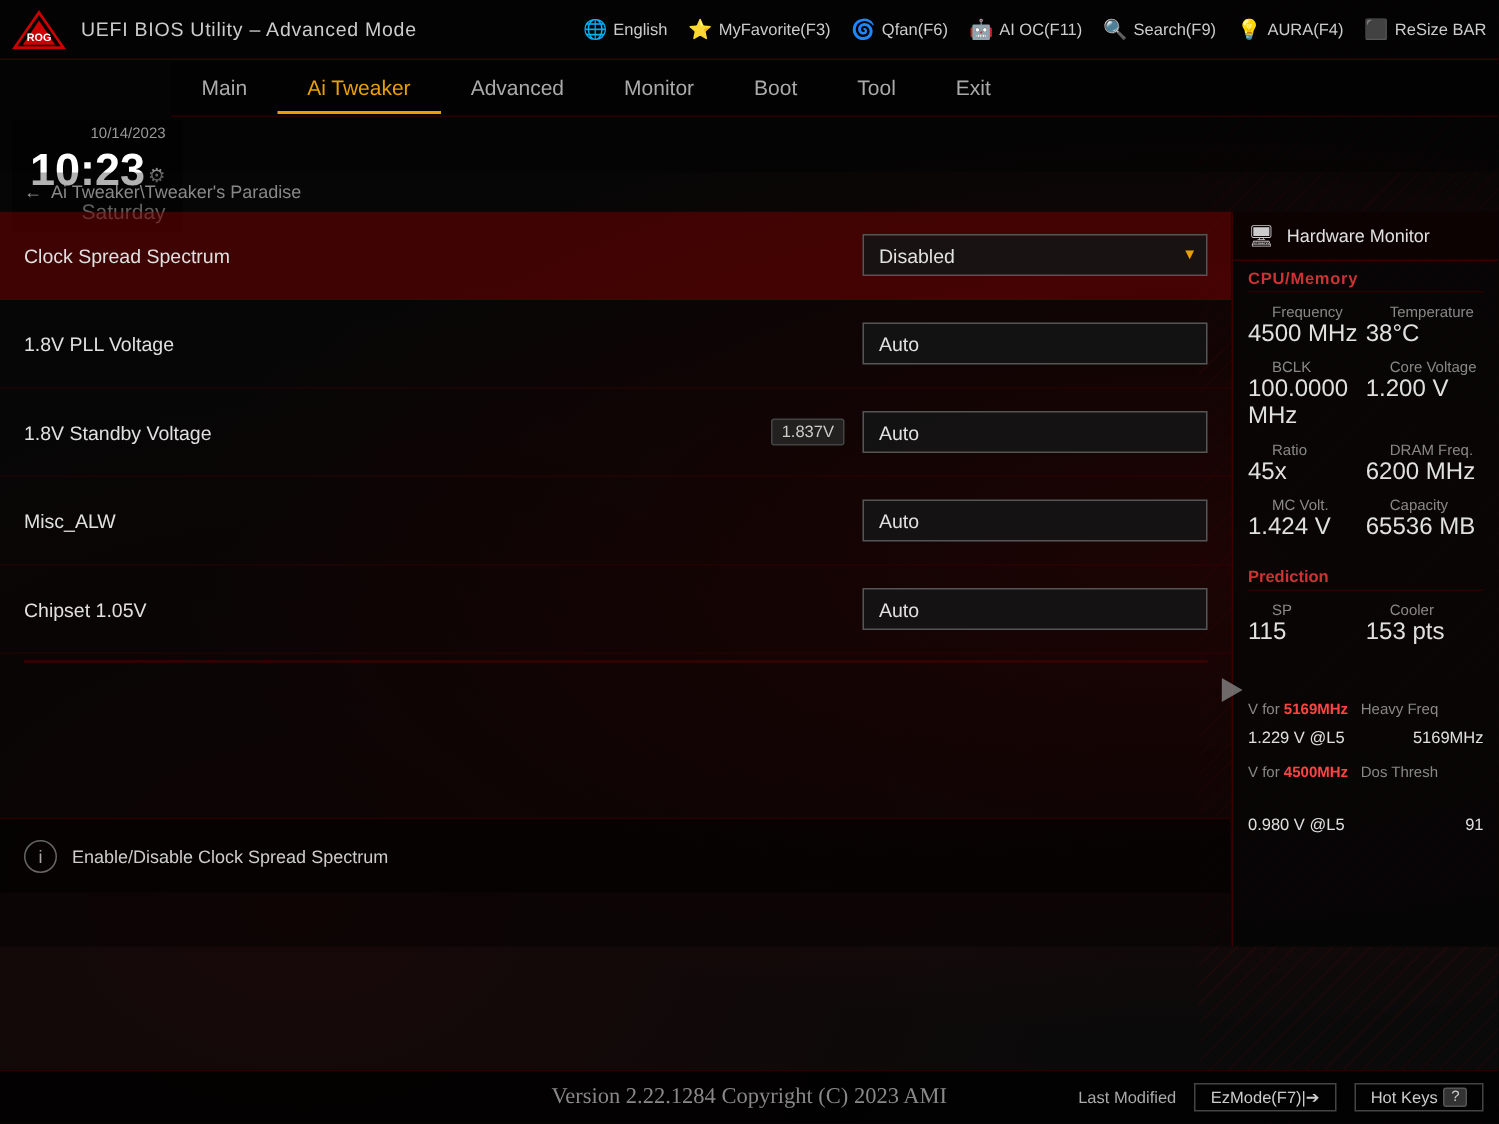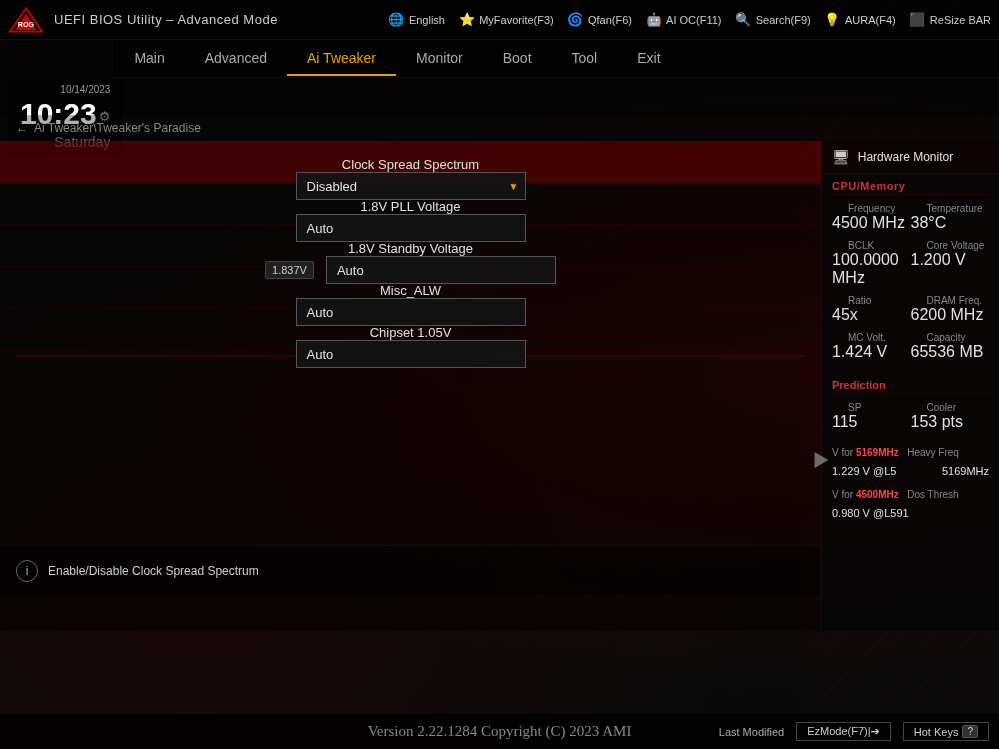--- a/index.html
+++ b/index.html
@@ -157,24 +157,23 @@
       overflow: hidden;
     }
 
     .settings-table {
       width: 100%;
     }
 
     .settings-row {
       display: flex;
       align-items: center;
-      height: 42px;
+      height: 59px;
       border-bottom: 1px solid rgba(80,0,0,0.3);
       padding: 16px 16px;
-      flex-direction: column;
     }
 
     .settings-row.active-row {
       background: rgba(150,0,0,0.4);
     }
 
     .settings-label {
       flex: 1;
       font-size: 13px;
       color: #e0e0e0;
@@ -444,22 +443,22 @@
       <span style="font-size:30px; font-weight:bold; color:#fff; line-height:1;">10:23</span>
       <span style="font-size:13px; color:#888; margin-bottom:-4px;">⚙</span>
     </div>
     <div>
       <span style="font-size:14px; color:#888;">Saturday</span>
     </div>
   </div>
 
   <div class="nav" style="flex:1; padding-left:0;">
     <div class="nav-item">Main</div>
+    <div class="nav-item active">Ai Tweaker</div>
     <div class="nav-item">Advanced</div>
-    <div class="nav-item active">Ai Tweaker</div>
     <div class="nav-item">Monitor</div>
     <div class="nav-item">Boot</div>
     <div class="nav-item">Tool</div>
     <div class="nav-item">Exit</div>
   </div>
 </div>
 
 <div class="breadcrumb">
   <span style="cursor:pointer; color:#999;">←</span>
   <span>Ai Tweaker\Tweaker's Paradise</span>
@@ -579,33 +578,33 @@
       <div class="hw-grid">
         <div class="hw-cell">
           <span class="hw-cell-label">SP</span>
           <span class="hw-cell-value">115</span>
         </div>
         <div class="hw-cell">
           <span class="hw-cell-label">Cooler</span>
           <span class="hw-cell-value">153 pts</span>
         </div>
       </div>
-      <div style="padding: 3px 10px;">
+      <div style="padding: 3px 10px; margin-top: 21px;">
         <span style="font-size:10px; color:#888;">V for </span><span style="font-size:10px; color:#ff4444; font-weight:bold;">5169MHz</span>
         <span style="font-size:10px; color:#888; margin-left:4px;">Heavy Freq</span>
       </div>
       <div style="padding: 2px 10px 4px; display:flex; justify-content:space-between;">
         <span style="font-size:11px; color:#e0e0e0;">1.229 V @L5</span>
         <span style="font-size:11px; color:#e0e0e0;">5169MHz</span>
       </div>
       <div style="padding: 3px 10px;">
         <span style="font-size:10px; color:#888;">V for </span><span style="font-size:10px; color:#ff4444; font-weight:bold;">4500MHz</span>
         <span style="font-size:10px; color:#888; margin-left:4px;">Dos Thresh</span>
       </div>
-      <div style="padding: 2px 10px 4px; display:flex; ">
+      <div style="padding: 2px 10px 4px; display:flex; justify-content:space-between;margin-top:16px;">
         <span style="font-size:11px; color:#e0e0e0;">0.980 V @L5</span>
         <span style="font-size:11px; color:#e0e0e0;">91</span>
       </div>
     </div>
   </div>
 </div>
 
 <div class="cursor-triangle"></div>
 
 <div class="footer" style="position:absolute; bottom:0; left:0; width:100%; height:36px; background:rgba(0,0,0,0.8); border-top:1px solid #2a0000; display:flex; align-items:center; justify-content:center;">

